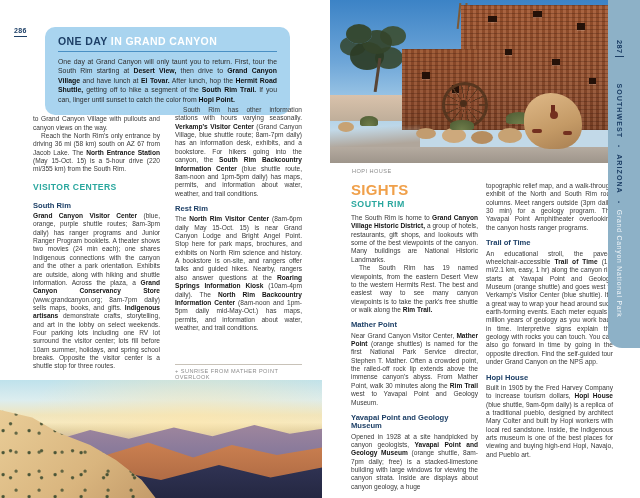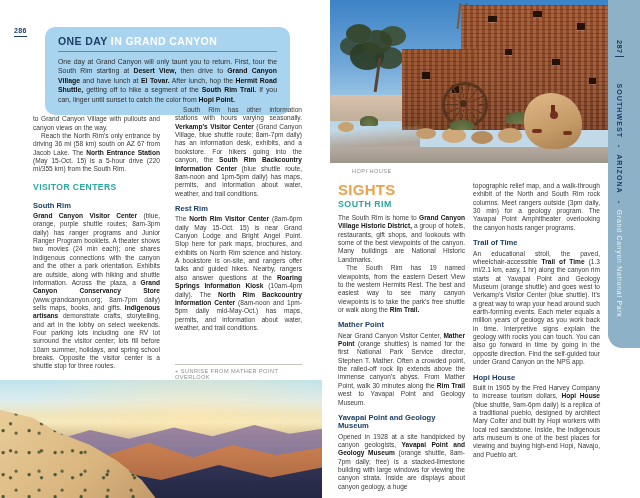--- a/index.html
+++ b/index.html
@@ -29,21 +29,21 @@
   .odb-body{font-size:6.9px;line-height:1.4;text-align:justify;color:#2e2e2e;}
   .odb-body b{color:#111;}
 
   
   .cols-left{
     position:absolute;top:99px;left:33px;width:269px;height:274px;
     display:flex;gap:15px;overflow:hidden;
   }
   .cols-left .col{width:127px;display:flex;flex-direction:column;justify-content:center;}
   .cols-right{
-    position:absolute;top:182px;left:16px;width:262px;height:300px;
+    position:absolute;top:182px;left:29px;width:262px;height:300px;
     display:flex;gap:8px;
   }
   .cols-right .col{width:127px;}
 
   .body-p{font-size:6.6px;line-height:1.27;text-align:justify;margin:0;color:#3a3a3a;}
   .body-p b{color:#151515;}
   .body-p.indent{text-indent:8px;}
 
   .h-teal{
     font-size:8.6px;font-weight:bold;color:#2aa79e;letter-spacing:.4px;

